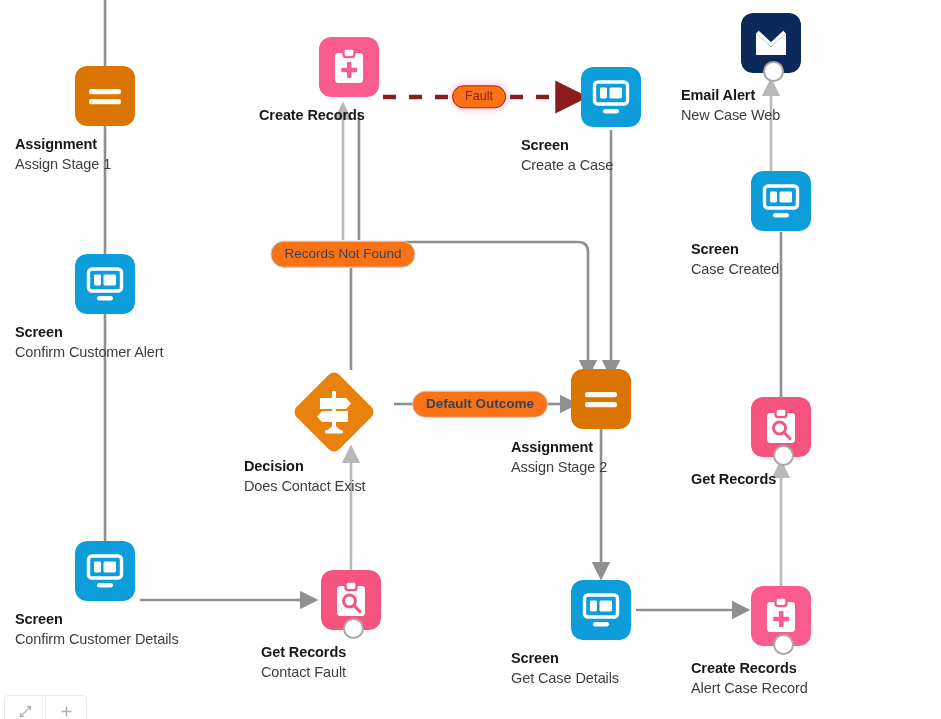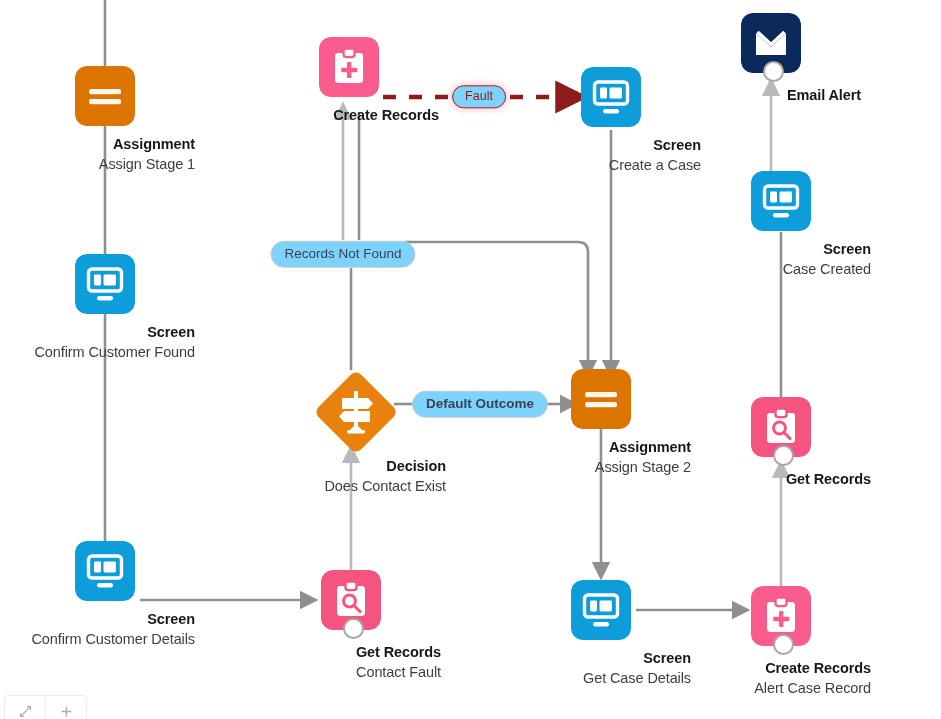--- a/index.html
+++ b/index.html
@@ -23,21 +23,21 @@
     left: 0;
     top: 0;
     width: 941px;
     height: 719px;
     pointer-events: none;
   }
   .node {
     position: absolute;
     width: 180px;
     margin-left: -90px;
-    text-align: right;
+    text-align: left;
     z-index: 5;
   }
   .node-icon-wrap {
     position: relative;
     width: 60px;
     height: 60px;
     margin: 0 auto;
   }
   .node-icon {
     width: 60px;
@@ -77,21 +77,21 @@
     background: #ffffff;
     border: 2px solid #a8a8a8;
     left: 50%;
     margin-left: -8.5px;
     bottom: -9px;
     z-index: 7;
   }
   .pill {
     position: absolute;
     transform: translate(-50%, -50%);
-    background: #7dd3fc;
+    background: #f97316;
     border: 1px solid #c9c9c9;
     border-radius: 14px;
     padding: 4px 13px 5px 13px;
     font-size: 13.5px;
     color: #394256;
     white-space: nowrap;
     z-index: 8;
     line-height: 1.15;
   }
   .pill.fault {
@@ -197,21 +197,21 @@
     <div class="node-icon-wrap">
       <svg class="node-icon" viewBox="0 0 60 60">
         <rect x="0" y="0" width="60" height="60" rx="11" fill="#0d9dda"></rect>
         <rect x="13.5" y="15" width="33" height="22" rx="3.6" fill="none" stroke="#ffffff" stroke-width="3.4"></rect>
         <rect x="19" y="20.5" width="7" height="11" rx="1.4" fill="#ffffff"></rect>
         <rect x="28.5" y="20.5" width="12.5" height="11" rx="1.4" fill="#ffffff"></rect>
         <rect x="22" y="42" width="16" height="4.6" rx="2.3" fill="#ffffff"></rect>
       </svg>
     </div>
     <div class="node-title">Screen</div>
-    <div class="node-sub">Confirm Customer Found</div>
+    <div class="node-sub">Confirm Customer Alert</div>
   </div>
 
   <div class="node" style="left:105px; top:541px;">
     <div class="node-icon-wrap">
       <svg class="node-icon" viewBox="0 0 60 60">
         <rect x="0" y="0" width="60" height="60" rx="11" fill="#0d9dda"></rect>
         <rect x="13.5" y="15" width="33" height="22" rx="3.6" fill="none" stroke="#ffffff" stroke-width="3.4"></rect>
         <rect x="19" y="20.5" width="7" height="11" rx="1.4" fill="#ffffff"></rect>
         <rect x="28.5" y="20.5" width="12.5" height="11" rx="1.4" fill="#ffffff"></rect>
         <rect x="22" y="42" width="16" height="4.6" rx="2.3" fill="#ffffff"></rect>
@@ -227,21 +227,21 @@
         <rect x="0" y="0" width="60" height="60" rx="11" fill="#fb5c8e"></rect>
         <rect x="16" y="16" width="28" height="30" rx="3.4" fill="#ffffff"></rect>
         <rect x="24.5" y="11.5" width="11" height="8.6" rx="2.6" fill="#ffffff" stroke="#fb5c8e" stroke-width="2.4"></rect>
         <rect x="28" y="25" width="4.4" height="16" rx="1" fill="#fb5c8e"></rect>
         <rect x="22.2" y="30.8" width="16" height="4.4" rx="1" fill="#fb5c8e"></rect>
       </svg>
     </div>
     <div class="node-title">Create Records</div>
   </div>
 
-  <div class="node" style="left:356px; top:369px;">
+  <div class="node" style="left:334px; top:369px;">
     <div class="diamond-wrap">
       <svg width="86" height="86" viewBox="0 0 86 86">
         <rect x="13" y="13" width="60" height="60" rx="7" fill="#e8820c" transform="rotate(45 43 43)"></rect>
         <g fill="#ffffff">
           <rect x="41" y="22" width="4" height="38" rx="1.4"></rect>
           <path d="M29,29 L55,29 L60,34.5 L55,40 L29,40 z"></path>
           <path d="M57,42 L31,42 L26,47.5 L31,53 L57,53 z"></path>
           <path d="M43,55 L50,62 L36,62 z"></path>
           <rect x="34" y="61" width="18" height="3.6" rx="1.6"></rect>
         </g>
@@ -310,20 +310,21 @@
     <div class="node-icon-wrap">
       <svg class="node-icon" viewBox="0 0 60 60">
         <rect x="0" y="0" width="60" height="60" rx="11" fill="#0b2a5b"></rect>
         <path d="M15,20 L45,20 L45,42 L15,42 z" fill="#ffffff"></path>
         <path d="M15,20 L30,34 L45,20 z" fill="#0b2a5b"></path>
         <path d="M16.5,19 L30,31.5 L43.5,19" fill="none" stroke="#ffffff" stroke-width="3.6" stroke-linejoin="round"></path>
       </svg>
       <div class="connector-dot"></div>
     </div>
     <div class="node-title" style="margin-top:13px;">Email Alert</div>
+    <div class="node-sub">New Case Web</div>
   </div>
 
   <div class="node" style="left:781px; top:171px;">
     <div class="node-icon-wrap">
       <svg class="node-icon" viewBox="0 0 60 60">
         <rect x="0" y="0" width="60" height="60" rx="11" fill="#0d9dda"></rect>
         <rect x="13.5" y="15" width="33" height="22" rx="3.6" fill="none" stroke="#ffffff" stroke-width="3.4"></rect>
         <rect x="19" y="20.5" width="7" height="11" rx="1.4" fill="#ffffff"></rect>
         <rect x="28.5" y="20.5" width="12.5" height="11" rx="1.4" fill="#ffffff"></rect>
         <rect x="22" y="42" width="16" height="4.6" rx="2.3" fill="#ffffff"></rect>

